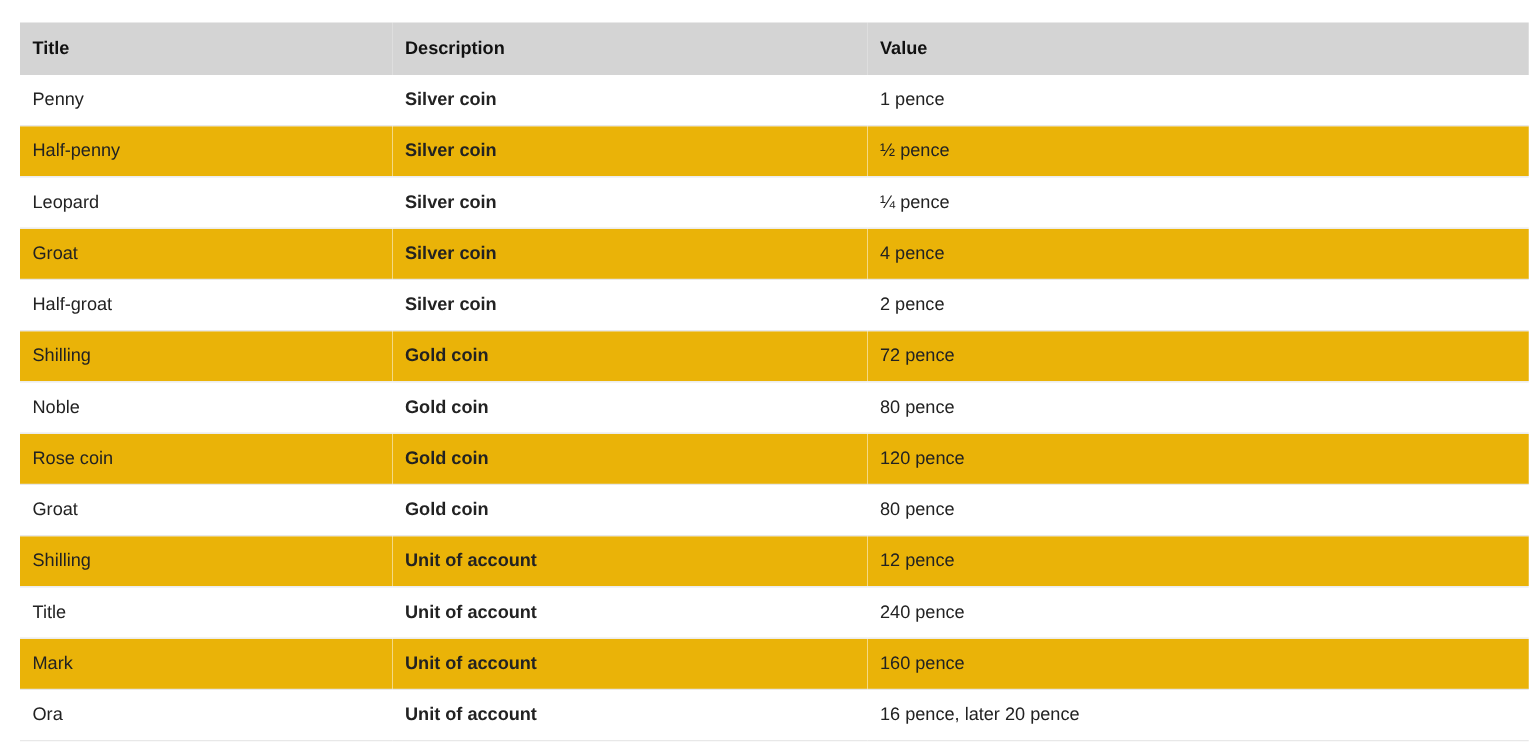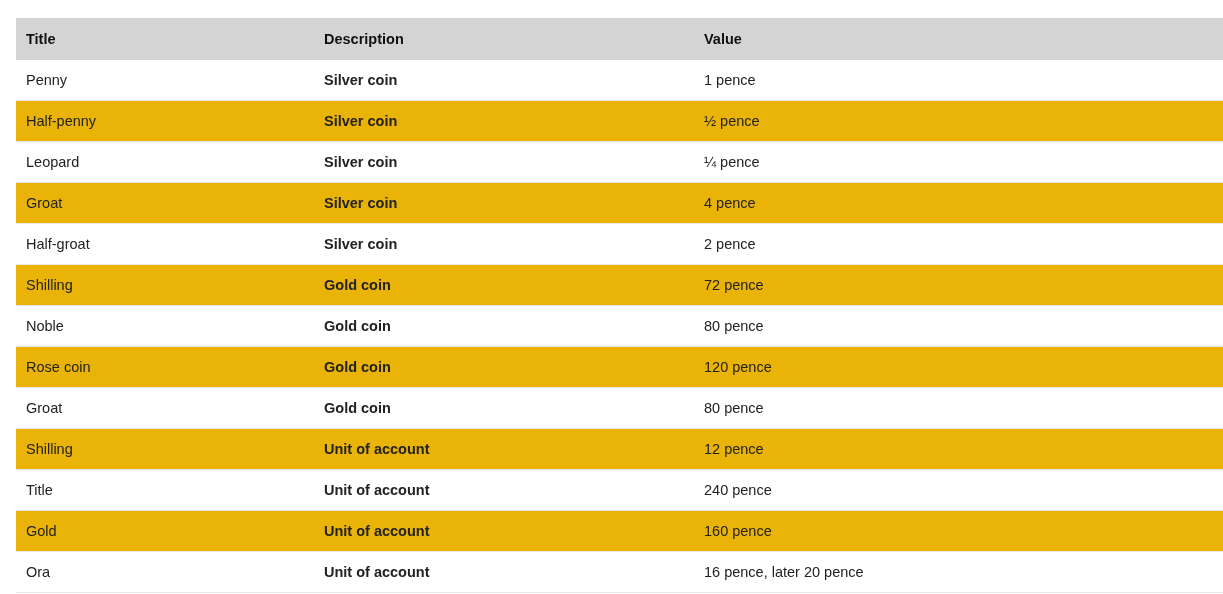--- a/index.html
+++ b/index.html
@@ -116,21 +116,21 @@
           <td class="col-title">Shilling</td>
           <td class="col-desc">Unit of account</td>
           <td class="col-value">12 pence</td>
         </tr>
         <tr class="odd">
           <td class="col-title">Title</td>
           <td class="col-desc">Unit of account</td>
           <td class="col-value">240 pence</td>
         </tr>
         <tr class="even">
-          <td class="col-title">Gold</td>
+          <td class="col-title">Mark</td>
           <td class="col-desc">Unit of account</td>
           <td class="col-value">160 pence</td>
         </tr>
         <tr class="odd">
           <td class="col-title">Ora</td>
           <td class="col-desc">Unit of account</td>
           <td class="col-value">16 pence, later 20 pence</td>
         </tr>
       </tbody>
   </table>

